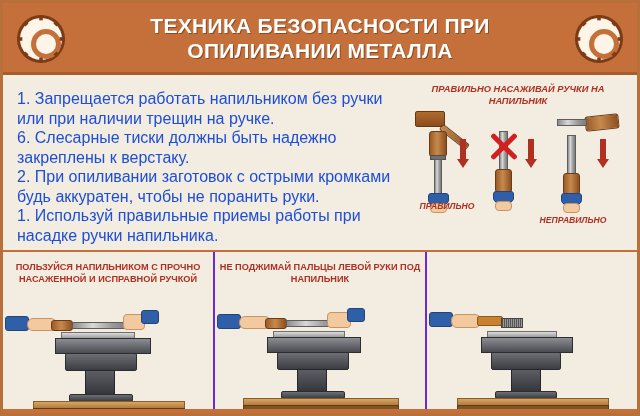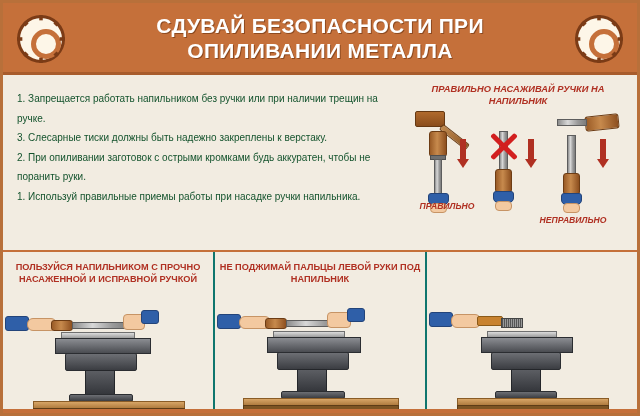--- a/index.html
+++ b/index.html
@@ -56,22 +56,22 @@
   }
 
   
   .top-area {
     position: absolute; left: 0; top: 72px;
     width: 634px; height: 175px;
   }
   .rules {
     position: absolute; left: 14px; top: 14px;
     width: 385px;
-    color: #14532d;
-    font-size: 10px;
+    color: #1d4ed8;
+    font-size: 16px;
     line-height: 19.5px;
   }
   .rules div { margin: 0; }
 
   
   .right-panel {
     position: absolute; left: 404px; top: 8px;
     width: 222px; height: 162px; font-style: italic;
   }
   .rp-title {
@@ -172,21 +172,21 @@
     position: absolute; left: 0; top: 249px;
     width: 634px; height: 161px;
     display: flex;
   }
   .bpanel {
     position: relative;
     flex: 1 1 0;
     height: 161px;
     padding-left: 48px;
   }
-  .bpanel + .bpanel { border-left: 2px solid #0f766e; }
+  .bpanel + .bpanel { border-left: 2px solid #6d28d9; }
   .bp-title {
     position: absolute; left: 4px; right: 4px; top: 9px;
     text-align: center;
     color: #b03022;
     font-weight: bold;
     font-size: 9.2px;
     line-height: 12px;
   }
   .scene { position: absolute; left: 0; top: 50px; width: 100%; height: 111px; }
 
@@ -263,42 +263,42 @@
           <rect x="25" y="48" width="4" height="6"></rect>
           <rect x="0" y="25" width="6" height="4"></rect>
           <rect x="48" y="25" width="6" height="4"></rect>
           <rect x="7" y="7" width="5" height="5" transform="rotate(45 9.5 9.5)"></rect>
           <rect x="42" y="7" width="5" height="5" transform="rotate(45 44.5 9.5)"></rect>
           <rect x="7" y="42" width="5" height="5" transform="rotate(45 9.5 44.5)"></rect>
           <rect x="42" y="42" width="5" height="5" transform="rotate(45 44.5 44.5)"></rect>
         </g>
       </svg>
     </div>
-    <div class="header-title">СДУВАЙ БЕЗОПАСНОСТИ ПРИ ОПИЛИВАНИИ МЕТАЛЛА</div>
+    <div class="header-title">ТЕХНИКА БЕЗОПАСНОСТИ ПРИ ОПИЛИВАНИИ МЕТАЛЛА</div>
     <div class="saw right">
       <svg class="saw-teeth" viewBox="0 0 54 54">
         <g fill="#7b3b16">
           <rect x="25" y="0" width="4" height="6"></rect>
           <rect x="25" y="48" width="4" height="6"></rect>
           <rect x="0" y="25" width="6" height="4"></rect>
           <rect x="48" y="25" width="6" height="4"></rect>
           <rect x="7" y="7" width="5" height="5" transform="rotate(45 9.5 9.5)"></rect>
           <rect x="42" y="7" width="5" height="5" transform="rotate(45 44.5 9.5)"></rect>
           <rect x="7" y="42" width="5" height="5" transform="rotate(45 9.5 44.5)"></rect>
           <rect x="42" y="42" width="5" height="5" transform="rotate(45 44.5 44.5)"></rect>
         </g>
       </svg>
     </div>
   </div>
 
   <div class="top-area">
 
     <div class="rules">
       <div>1. Запрещается работать напильником без ручки или при наличии трещин на ручке.</div>
-      <div>3. Слесарные тиски должны быть надежно закреплены к верстаку.</div>
+      <div>6. Слесарные тиски должны быть надежно закреплены к верстаку.</div>
       <div>2. При опиливании заготовок с острыми кромками будь аккуратен, чтобы не поранить руки.</div>
       <div>1. Используй правильные приемы работы при насадке ручки напильника.</div>
     </div>
 
     <div class="right-panel">
       <div class="rp-title">ПРАВИЛЬНО НАСАЖИВАЙ РУЧКИ НА НАПИЛЬНИК</div>
 
       <div class="fig-wrap">
 
         <div class="mallet-head" style="left:8px; top:2px; width:30px; height:16px;"></div>

